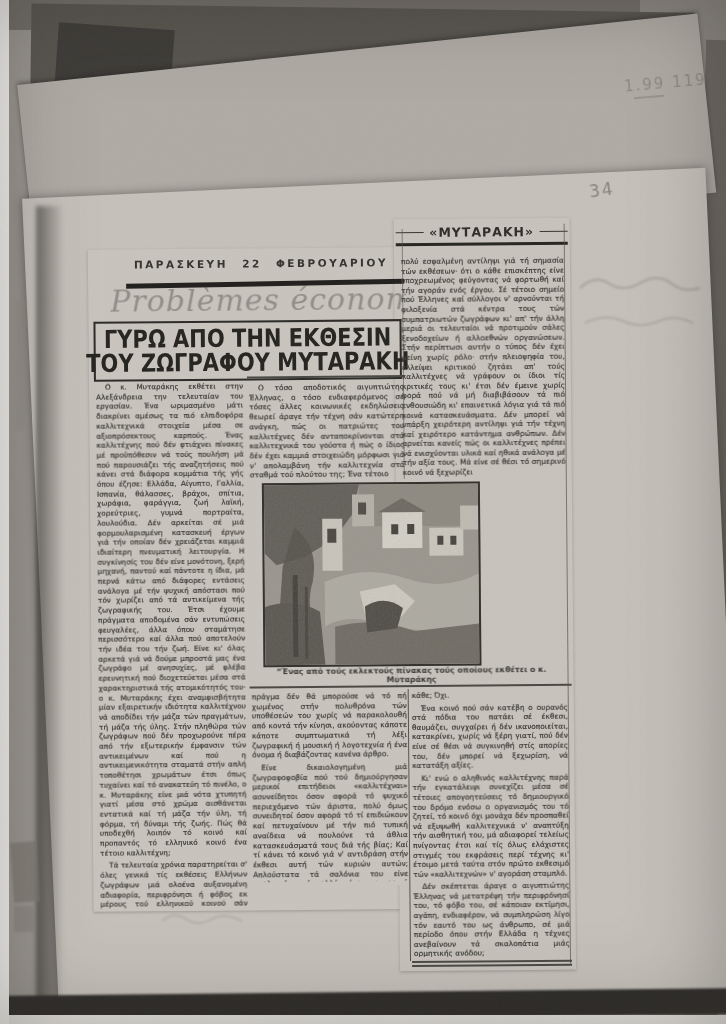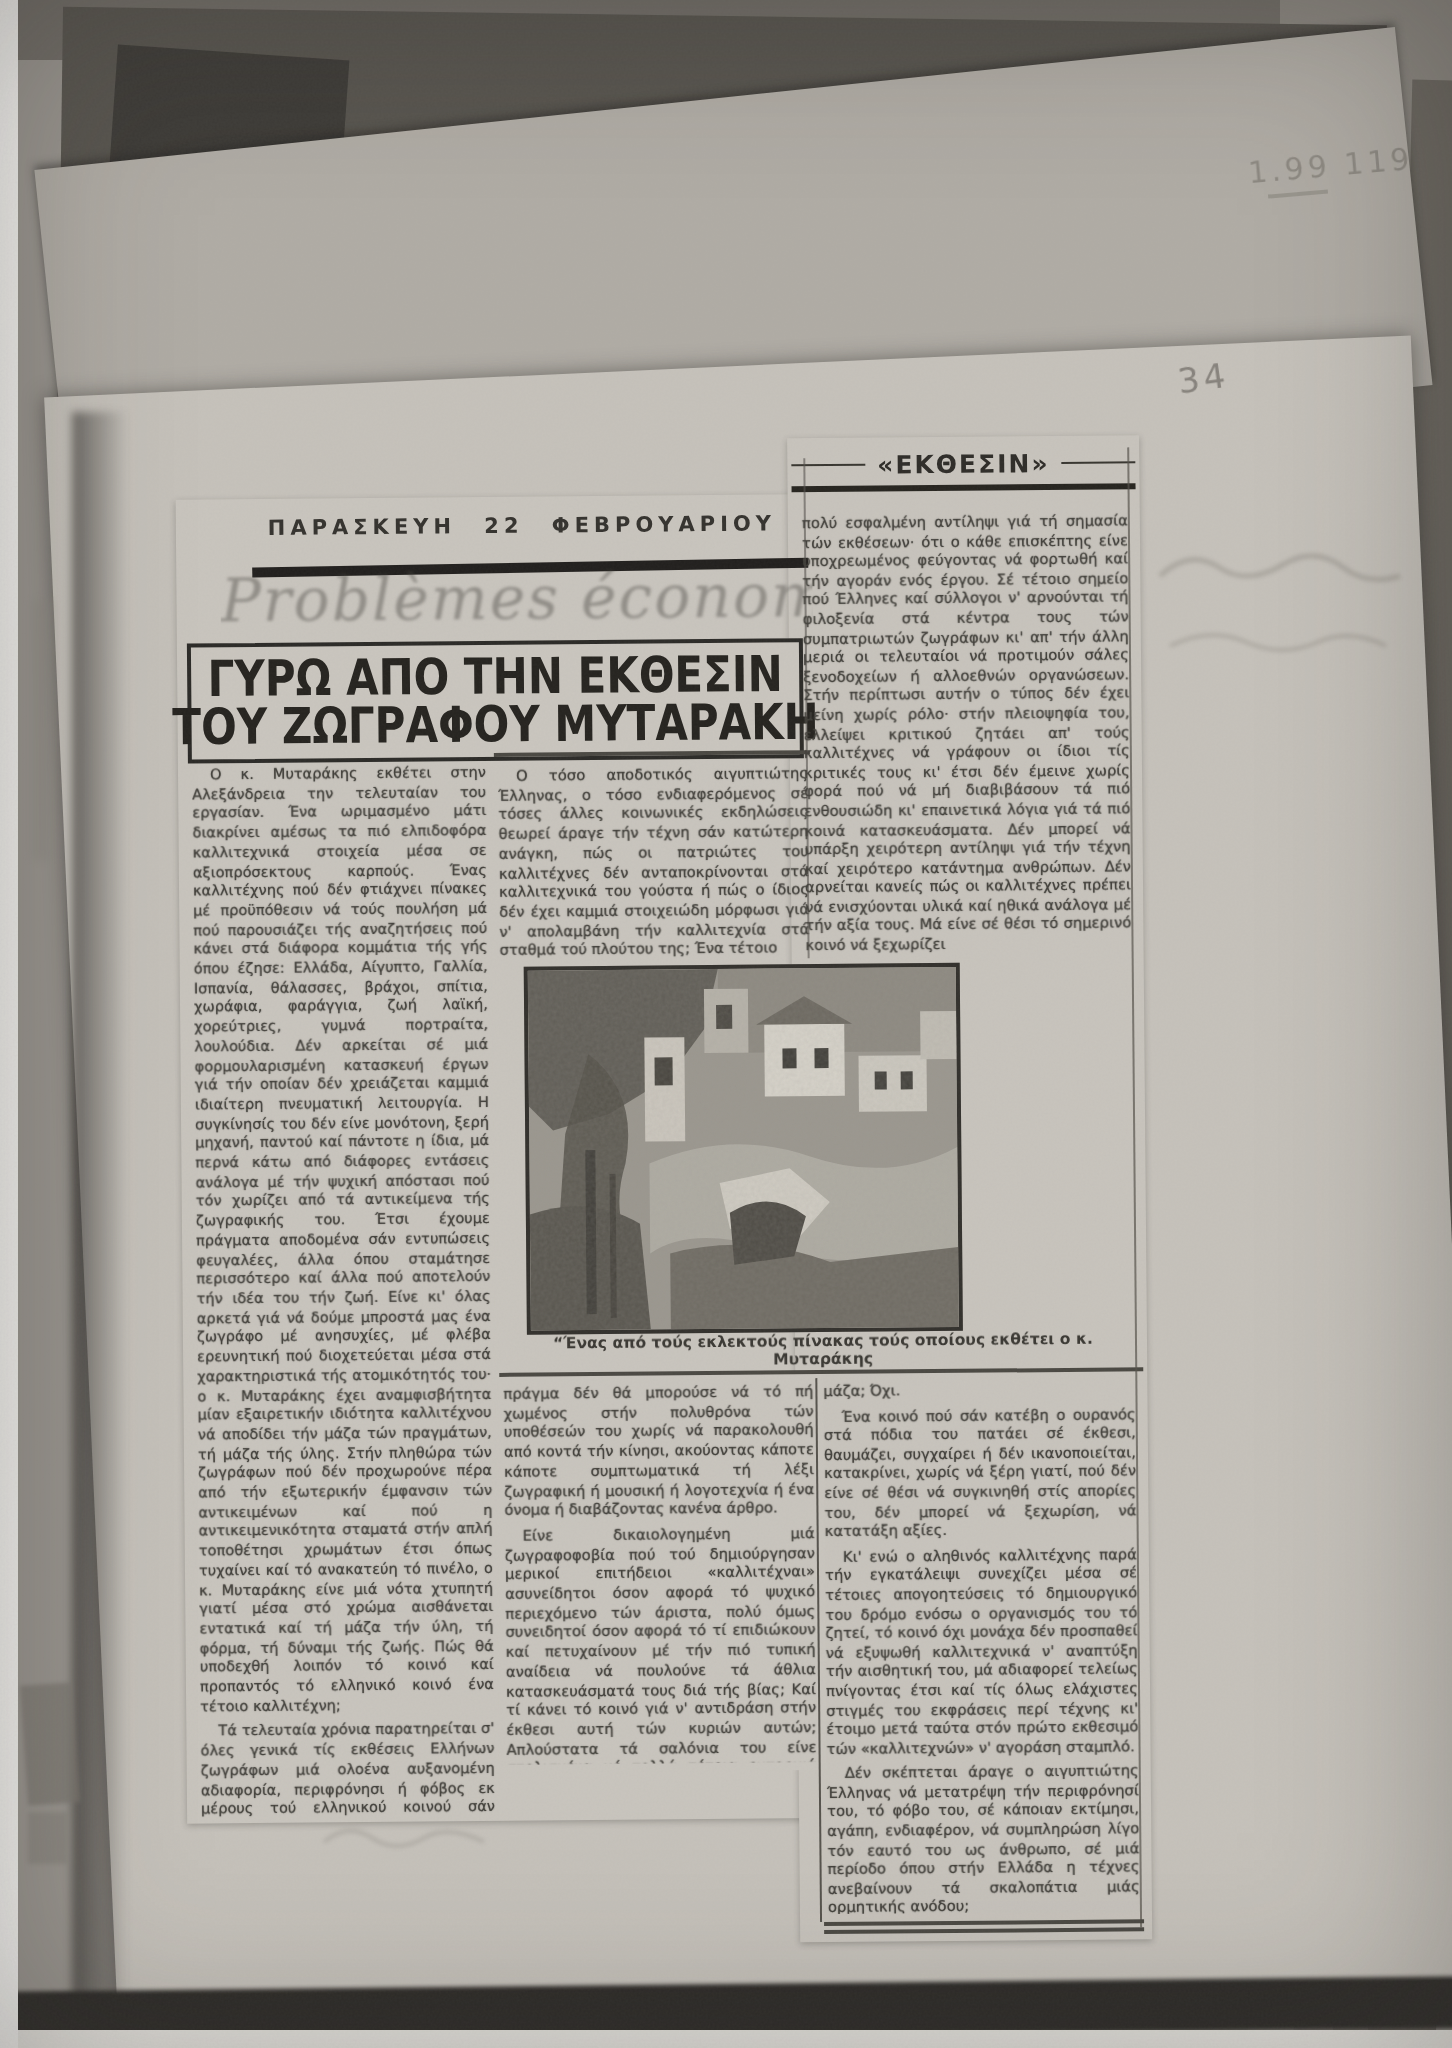--- a/index.html
+++ b/index.html
@@ -148,21 +148,21 @@
       <span class="watermark">Problèmes économiques</span>
     </div>
     <div class="abs title-box">
       <div class="title-line">ΓΥΡΩ ΑΠΟ ΤΗΝ ΕΚΘΕΣΙΝ</div>
       <div class="title-line">ΤΟΥ ΖΩΓΡΑΦΟΥ ΜΥΤΑΡΑΚΗ</div>
     </div>
 
     <div class="abs masthead-box">
       <div class="masthead-row">
         <div class="masthead-rule"></div>
-        <div class="masthead-text">«ΕΚΘΕΣΙΝ»</div>
+        <div class="masthead-text">«ΜΥΤΑΡΑΚΗ»</div>
         <div class="masthead-rule"></div>
       </div>
       <div class="masthead-thick"></div>
     </div>
 
     <div class="abs coltext col-left">
       <p>Ο κ. Μυταράκης εκθέτει στην Αλεξάνδρεια την τελευταίαν του εργασίαν. Ένα ωριμασμένο μάτι διακρίνει αμέσως τα πιό ελπιδοφόρα καλλιτεχνικά στοιχεία μέσα σε αξιοπρόσεκτους καρπούς. Ένας καλλιτέχνης πού δέν φτιάχνει πίνακες μέ προϋπόθεσιν νά τούς πουλήση μά πού παρουσιάζει τής αναζητήσεις πού κάνει στά διάφορα κομμάτια τής γής όπου έζησε: Ελλάδα, Αίγυπτο, Γαλλία, Ισπανία, θάλασσες, βράχοι, σπίτια, χωράφια, φαράγγια, ζωή λαϊκή, χορεύτριες, γυμνά πορτραίτα, λουλούδια. Δέν αρκείται σέ μιά φορμουλαρισμένη κατασκευή έργων γιά τήν οποίαν δέν χρειάζεται καμμιά ιδιαίτερη πνευματική λειτουργία. Η συγκίνησίς του δέν είνε μονότονη, ξερή μηχανή, παντού καί πάντοτε η ίδια, μά περνά κάτω από διάφορες εντάσεις ανάλογα μέ τήν ψυχική απόστασι πού τόν χωρίζει από τά αντικείμενα τής ζωγραφικής του. Έτσι έχουμε πράγματα αποδομένα σάν εντυπώσεις φευγαλέες, άλλα όπου σταμάτησε περισσότερο καί άλλα πού αποτελούν τήν ιδέα του τήν ζωή. Είνε κι' όλας αρκετά γιά νά δούμε μπροστά μας ένα ζωγράφο μέ ανησυχίες, μέ φλέβα ερευνητική πού διοχετεύεται μέσα στά χαρακτηριστικά τής ατομικότητός του· ο κ. Μυταράκης έχει αναμφισβήτητα μίαν εξαιρετικήν ιδιότητα καλλιτέχνου νά αποδίδει τήν μάζα τών πραγμάτων, τή μάζα τής ύλης. Στήν πληθώρα τών ζωγράφων πού δέν προχωρούνε πέρα από τήν εξωτερικήν έμφανσιν τών αντικειμένων καί πού η αντικειμενικότητα σταματά στήν απλή τοποθέτησι χρωμάτων έτσι όπως τυχαίνει καί τό ανακατεύη τό πινέλο, ο κ. Μυταράκης είνε μιά νότα χτυπητή γιατί μέσα στό χρώμα αισθάνεται εντατικά καί τή μάζα τήν ύλη, τή φόρμα, τή δύναμι τής ζωής. Πώς θά υποδεχθή λοιπόν τό κοινό καί προπαντός τό ελληνικό κοινό ένα τέτοιο καλλιτέχνη;</p>
       <p>Τά τελευταία χρόνια παρατηρείται σ' όλες γενικά τίς εκθέσεις Ελλήνων ζωγράφων μιά ολοένα αυξανομένη αδιαφορία, περιφρόνησι ή φόβος εκ μέρους τού ελληνικού κοινού σάν επισκέπτη ή αγοραστή — ηθικά καί υλικό ενισχυτή τής τέχνης τής φυλής του.</p>
     </div>
 
@@ -215,21 +215,21 @@
 
     <div class="abs coltext col-mid-bottom">
       <p class="cont">πράγμα δέν θά μπορούσε νά τό πή χωμένος στήν πολυθρόνα τών υποθέσεών του χωρίς νά παρακολουθή από κοντά τήν κίνησι, ακούοντας κάποτε κάποτε συμπτωματικά τή λέξι ζωγραφική ή μουσική ή λογοτεχνία ή ένα όνομα ή διαβάζοντας κανένα άρθρο.</p>
       <p>Είνε δικαιολογημένη μιά ζωγραφοφοβία πού τού δημιούργησαν μερικοί επιτήδειοι «καλλιτέχναι» ασυνείδητοι όσον αφορά τό ψυχικό περιεχόμενο τών άριστα, πολύ όμως συνειδητοί όσον αφορά τό τί επιδιώκουν καί πετυχαίνουν μέ τήν πιό τυπική αναίδεια νά πουλούνε τά άθλια κατασκευάσματά τους διά τής βίας; Καί τί κάνει τό κοινό γιά ν' αντιδράση στήν έκθεσι αυτή τών κυριών αυτών; Απλούστατα τά σαλόνια του είνε στολισμένα μέ πολλά τέτοια εμπορικά «ταμπλό» ή η νοοτροπία του κουρασμένη μέ μιά</p>
     </div>
 
     <div class="abs rule-v rule-v2"></div>
     <div class="abs rule-v rule-v3"></div>
 
     <div class="abs coltext col-right-bottom">
-      <p class="cont">μάζα; Όχι.</p>
+      <p class="cont">κάθε; Όχι.</p>
       <p>Ένα κοινό πού σάν κατέβη ο ουρανός στά πόδια του πατάει σέ έκθεσι, θαυμάζει, συγχαίρει ή δέν ικανοποιείται, κατακρίνει, χωρίς νά ξέρη γιατί, πού δέν είνε σέ θέσι νά συγκινηθή στίς απορίες του, δέν μπορεί νά ξεχωρίση, νά κατατάξη αξίες.</p>
       <p>Κι' ενώ ο αληθινός καλλιτέχνης παρά τήν εγκατάλειψι συνεχίζει μέσα σέ τέτοιες απογοητεύσεις τό δημιουργικό του δρόμο ενόσω ο οργανισμός του τό ζητεί, τό κοινό όχι μονάχα δέν προσπαθεί νά εξυψωθή καλλιτεχνικά ν' αναπτύξη τήν αισθητική του, μά αδιαφορεί τελείως πνίγοντας έτσι καί τίς όλως ελάχιστες στιγμές του εκφράσεις περί τέχνης κι' έτοιμο μετά ταύτα στόν πρώτο εκθεσιμό τών «καλλιτεχνών» ν' αγοράση σταμπλό.</p>
       <p>Δέν σκέπτεται άραγε ο αιγυπτιώτης Έλληνας νά μετατρέψη τήν περιφρόνησί του, τό φόβο του, σέ κάποιαν εκτίμησι, αγάπη, ενδιαφέρον, νά συμπληρώση λίγο τόν εαυτό του ως άνθρωπο, σέ μιά περίοδο όπου στήν Ελλάδα η τέχνες ανεβαίνουν τά σκαλοπάτια μιάς ορμητικής ανόδου;</p>
 
     </div>
     <div class="abs rule-h rule-bottom1"></div>
     <div class="abs rule-h rule-bottom2"></div>
   </div>
 
   <div class="abs bottom-shadow"></div>

